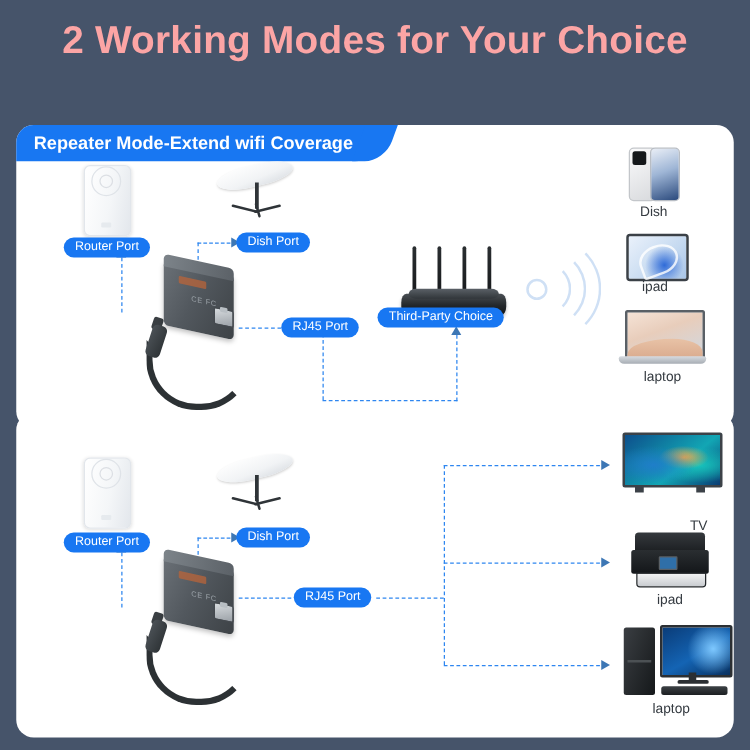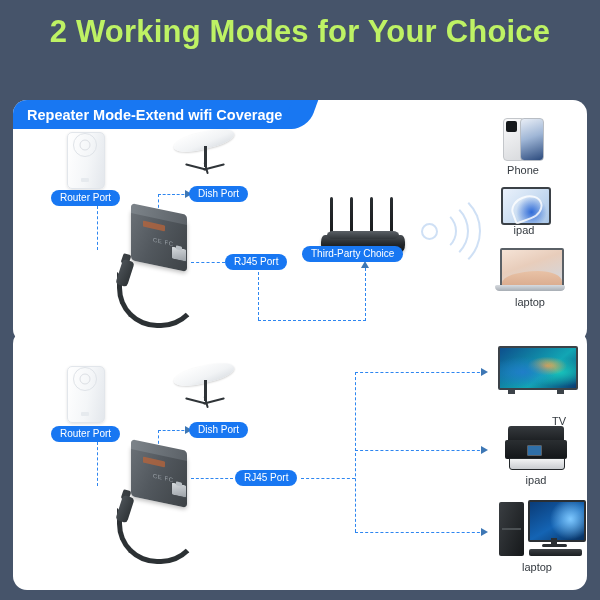--- a/index.html
+++ b/index.html
@@ -7,21 +7,21 @@
     width:600px;height:600px;overflow:hidden;
     background:#46546a;
     font-family:"Liberation Sans","DejaVu Sans",sans-serif;
     position:relative;
   }
   .page{position:absolute;inset:0;}
 
   
   .title{
     position:absolute;left:0;top:14px;width:600px;
-    text-align:center;color:#bef264;
+    text-align:center;color:#fca5a5;
     font-size:31px;font-weight:bold;letter-spacing:.2px;
     white-space:nowrap;
   }
 
   
   .panel{
     position:absolute;left:13px;width:574px;
     background:#ffffff;border-radius:14px;
   }
   #panel-repeater{top:64px;height:243px;margin-top:36px;}
@@ -353,21 +353,21 @@
       <i style="left:-6px;top:18px;width:38px;height:38px;border-right-color:#cfe0f5;"></i>
       <i style="left:-14px;top:8px;width:58px;height:58px;border-right-color:#cfe0f5;"></i>
       <i style="left:-22px;top:-2px;width:78px;height:78px;border-right-color:#cfe0f5;"></i>
     </div>
 
     <div class="phone" style="left:490px;top:18px;width:40px;height:42px;">
       <div class="back"></div>
         <div class="cam"></div>
         <div class="front"></div>
     </div>
-    <div class="caption" style="left:480px;top:64px;width:60px;">Phone</div>
+    <div class="caption" style="left:480px;top:64px;width:60px;">Dish</div>
 
     <div class="tablet" style="left:488px;top:87px;width:46px;height:34px;">
       <div class="screen">
           <div class="swirl"></div>
         </div>
     </div>
     <div class="caption" style="left:481px;top:124px;width:60px;">ipad</div>
 
     <div class="laptop" style="left:482px;top:148px;width:70px;height:44px;">
       <div class="lid">

